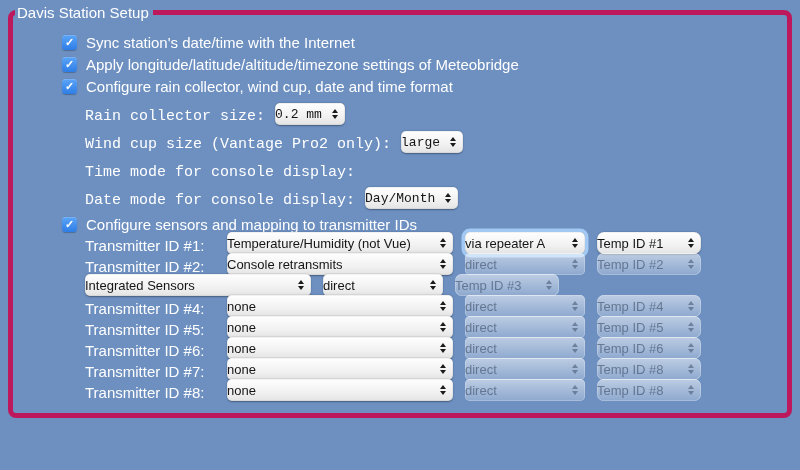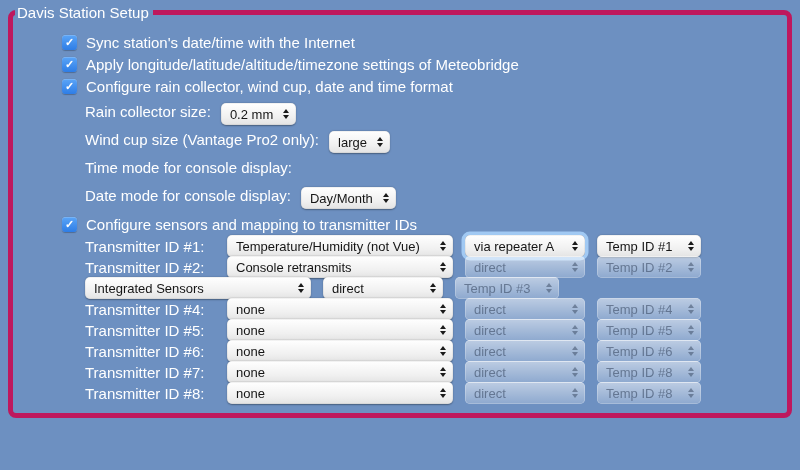--- a/index.html
+++ b/index.html
@@ -33,29 +33,29 @@
     border-radius: 3.5px;
     background: linear-gradient(#5ba5f7, #2e7de6);
     box-shadow: inset 0 0.5px 0 rgba(255,255,255,0.35), 0 0.5px 1px rgba(0,0,0,0.25);
     display: flex; align-items: center; justify-content: center;
     cursor: default;
   }
   .checkbox .check { color: #ffffff; font-size: 11px; font-weight: bold; line-height: 1; visibility: hidden; }
   .checkbox.checked .check { visibility: visible; }
   .cb-label { color: #ffffff; font-size: 15px; white-space: nowrap; }
   
-  .fmt-row { display: flex; align-items: flex-start; gap: 10px; height: 22px; margin: 6px 0 6px 72px; }
+  .fmt-row { display: flex; align-items: flex-end; gap: 10px; height: 22px; margin: 6px 0 6px 72px; font-family: Liberation Mono, monospace; }
   .fmt-label { color: #ffffff; font-size: 15px; white-space: nowrap; }
   
   .select {
     display: inline-flex; align-items: center; justify-content: space-between;
     height: 22px; border-radius: 5px;
     background: linear-gradient(#ffffff, #f0f0f0 65%, #e3e3e3);
     box-shadow: 0 0.5px 1.5px rgba(0,0,0,0.35), inset 0 0 0 0.5px rgba(0,0,0,0.10);
-    padding: 0 7px 0 9px;
+    padding: 0 7px 0 0;
     color: #151515; font-size: 13px; white-space: nowrap;
     gap: 10px;
   }
   .select .sel-text { overflow: hidden; text-overflow: ellipsis; }
   .arrows { display: flex; flex-direction: column; align-items: center; flex: 0 0 auto; }
   .a-up, .a-dn { width: 0; height: 0; border-left: 3.5px solid transparent; border-right: 3.5px solid transparent; }
   .a-up { border-bottom: 4.5px solid #1a1a1a; margin-bottom: 2.5px; }
   .a-dn { border-top: 4.5px solid #1a1a1a; }
   .select.disabled {
     background: linear-gradient(rgba(255,255,255,0.55), rgba(255,255,255,0.22));
@@ -63,25 +63,25 @@
     color: rgba(62,78,104,0.62);
   }
   .select.disabled .a-up { border-bottom-color: rgba(62,78,104,0.55); }
   .select.disabled .a-dn { border-top-color: rgba(62,78,104,0.55); }
   .select.focused {
     box-shadow: 0 0 0 3.5px rgba(164,204,245,0.95),
                 0 0.5px 1.5px rgba(0,0,0,0.3),
                 inset 0 0 0 0.5px rgba(0,0,0,0.10);
   }
   
-  .t-row { display: flex; align-items: center; height: 16px; margin: 5px 0 5px 72px; }
+  .t-row { display: flex; align-items: flex-end; height: 16px; margin: 5px 0 5px 72px; }
   .t-label { color: #ffffff; font-size: 15px; width: 142px; flex: 0 0 142px; white-space: nowrap; }
   .sel-sensor { width: 226px; flex: 0 0 226px; }
   .sel-route  { width: 120px; flex: 0 0 120px; margin-left: 12px; }
-  .sel-temp   { width: 104px; flex: 0 0 104px; margin-left: 12px; }
+  .sel-temp   { width: 104px; flex: 0 0 104px; margin-left: 12px; border-radius: 7px; }
 </style>
 </head>
 <body>
 
 <fieldset class="panel">
   <legend class="panel-title">Davis Station Setup</legend>
 
   <div id="checkbox-rows">
       <div class="cb-row">
     <span class="checkbox checked">

